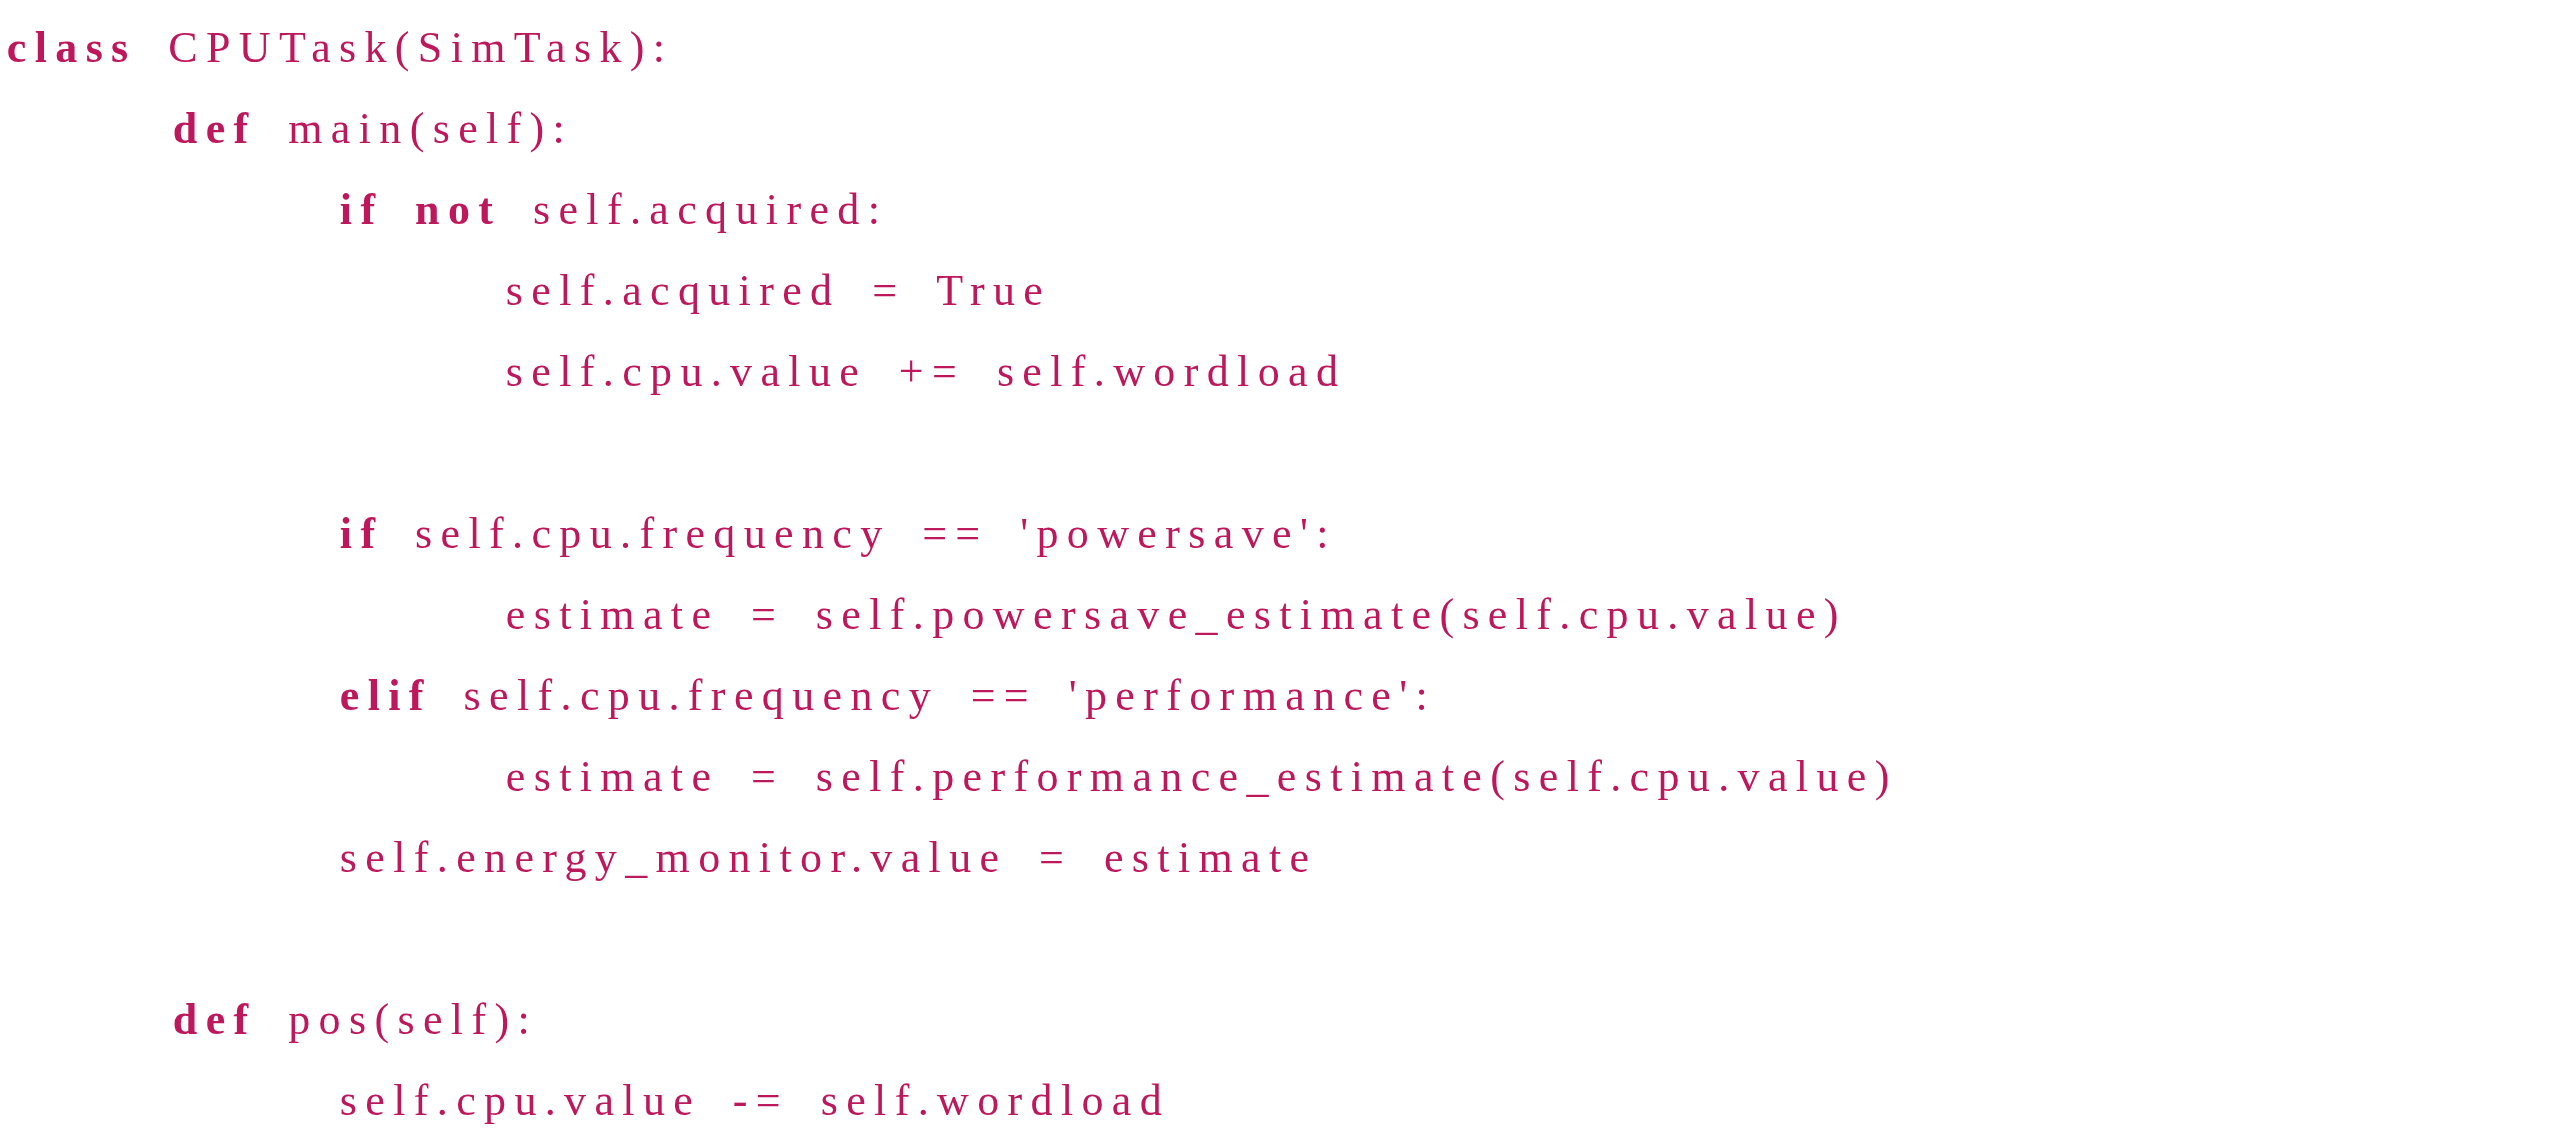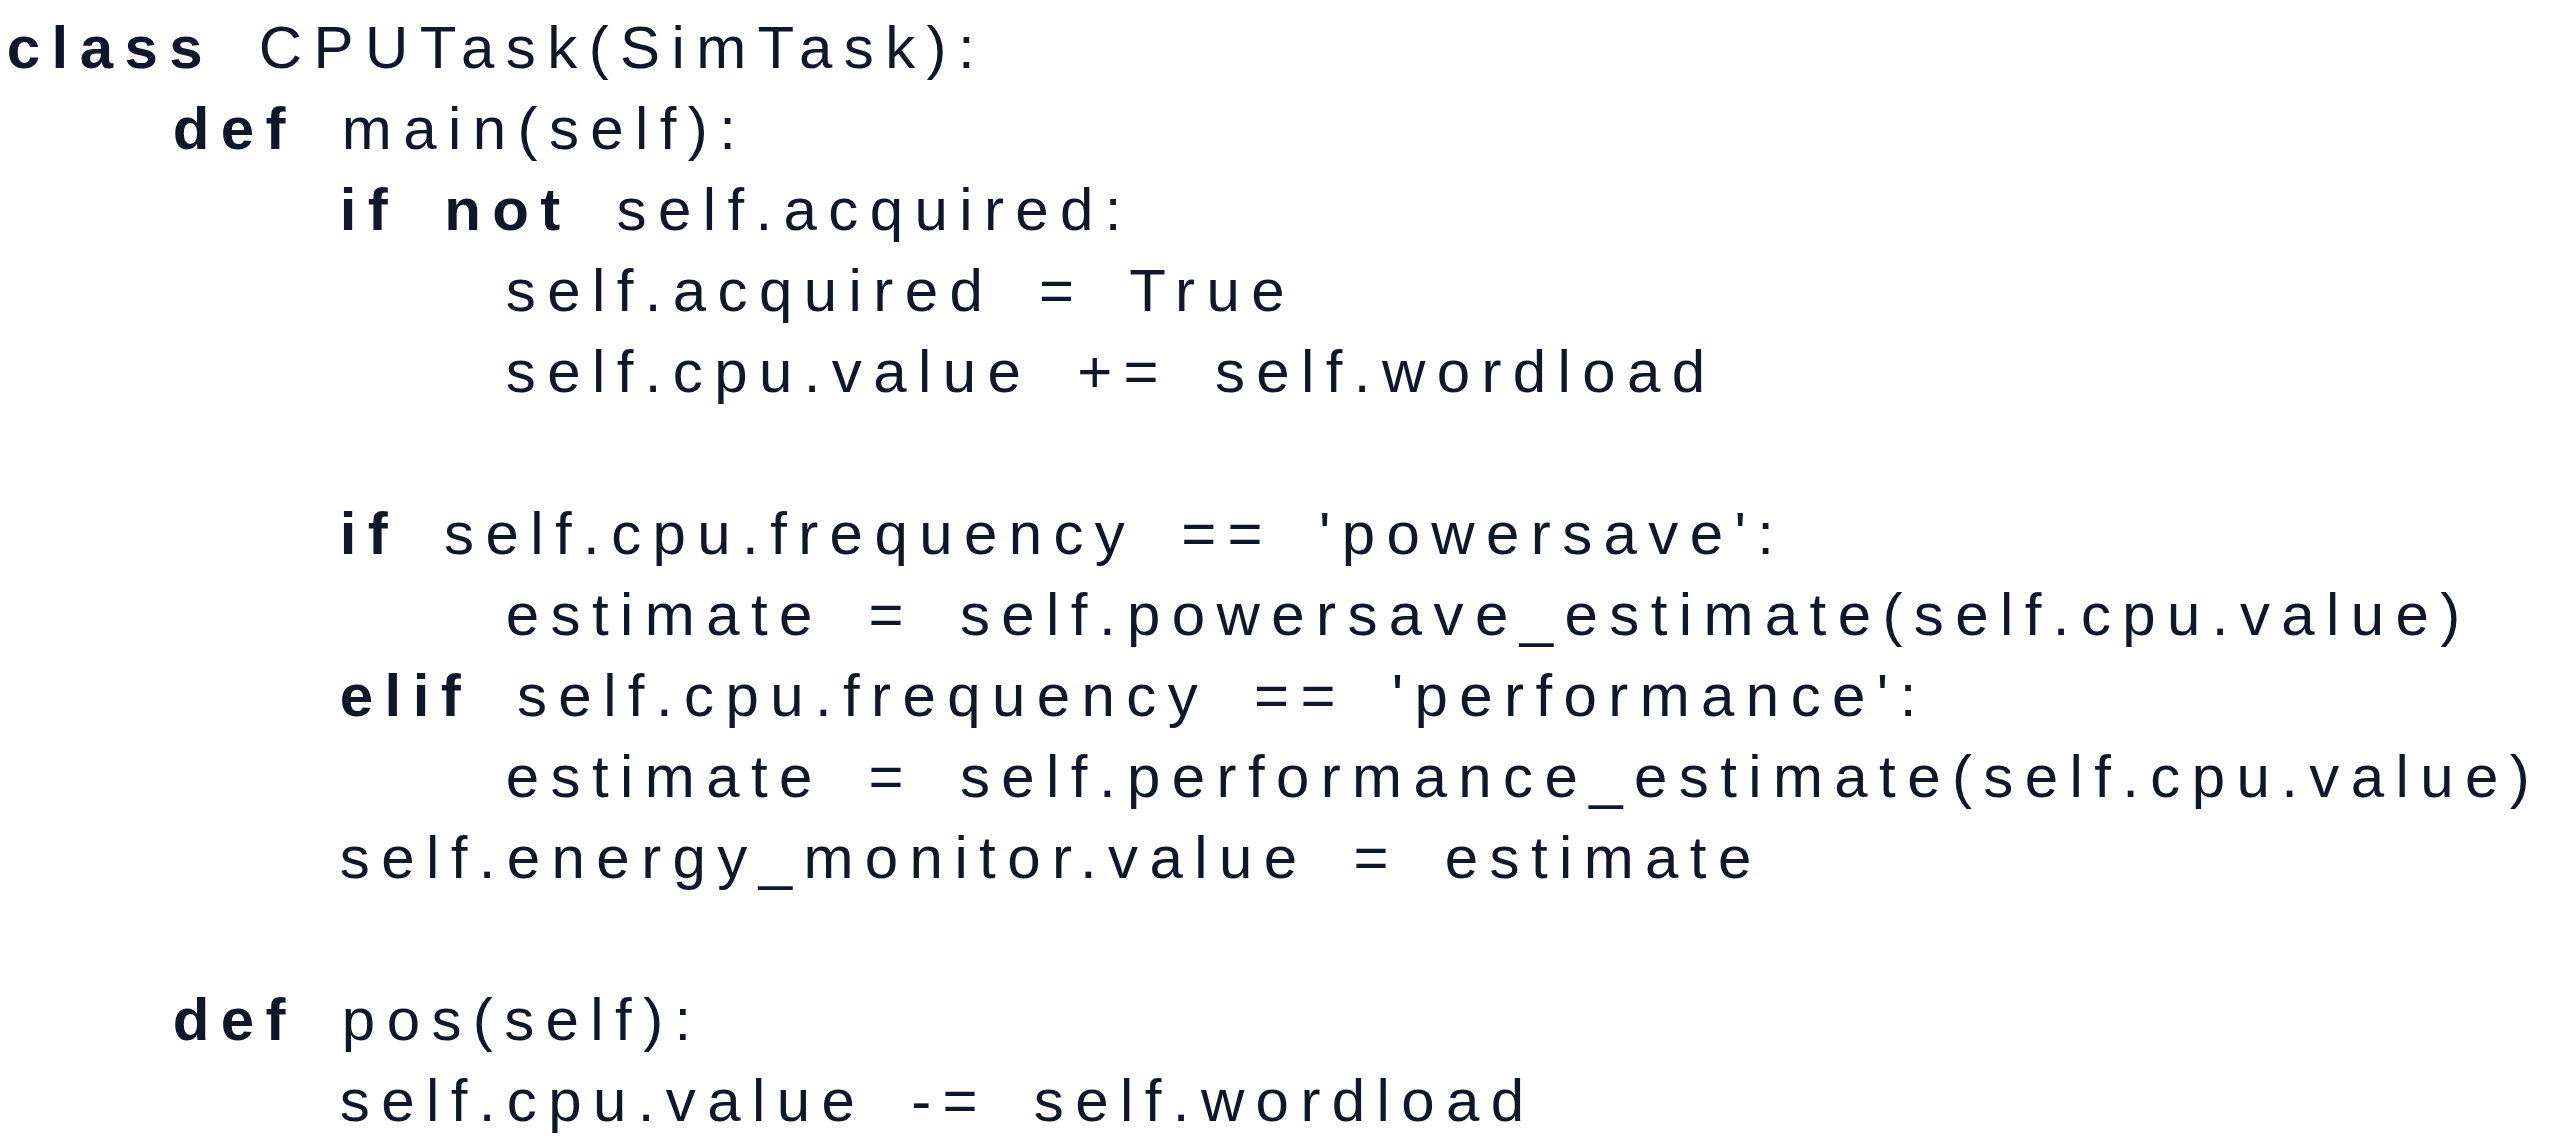--- a/index.html
+++ b/index.html
@@ -10,26 +10,26 @@
   body {
     width: 2576px;
     height: 1143px;
     overflow: hidden;
   }
   .code-listing {
     box-sizing: border-box;
     width: 2576px;
     height: 1143px;
     padding: 6.8px 0 0 6.8px;
-    font-family: Liberation Sans, sans-serif;
-    font-size: 60px;
+    font-family: Liberation Serif, serif;
+    font-size: 44px;
     line-height: 81px;
     letter-spacing: 0.19em;
     word-spacing: 0.28em;
-    color: #0f172a;
+    color: #be185d;
     white-space: pre;
   }
   .code-line {
     height: 81px;
   }
   .kw {
     font-weight: bold;
   }
 </style>
 </head>

